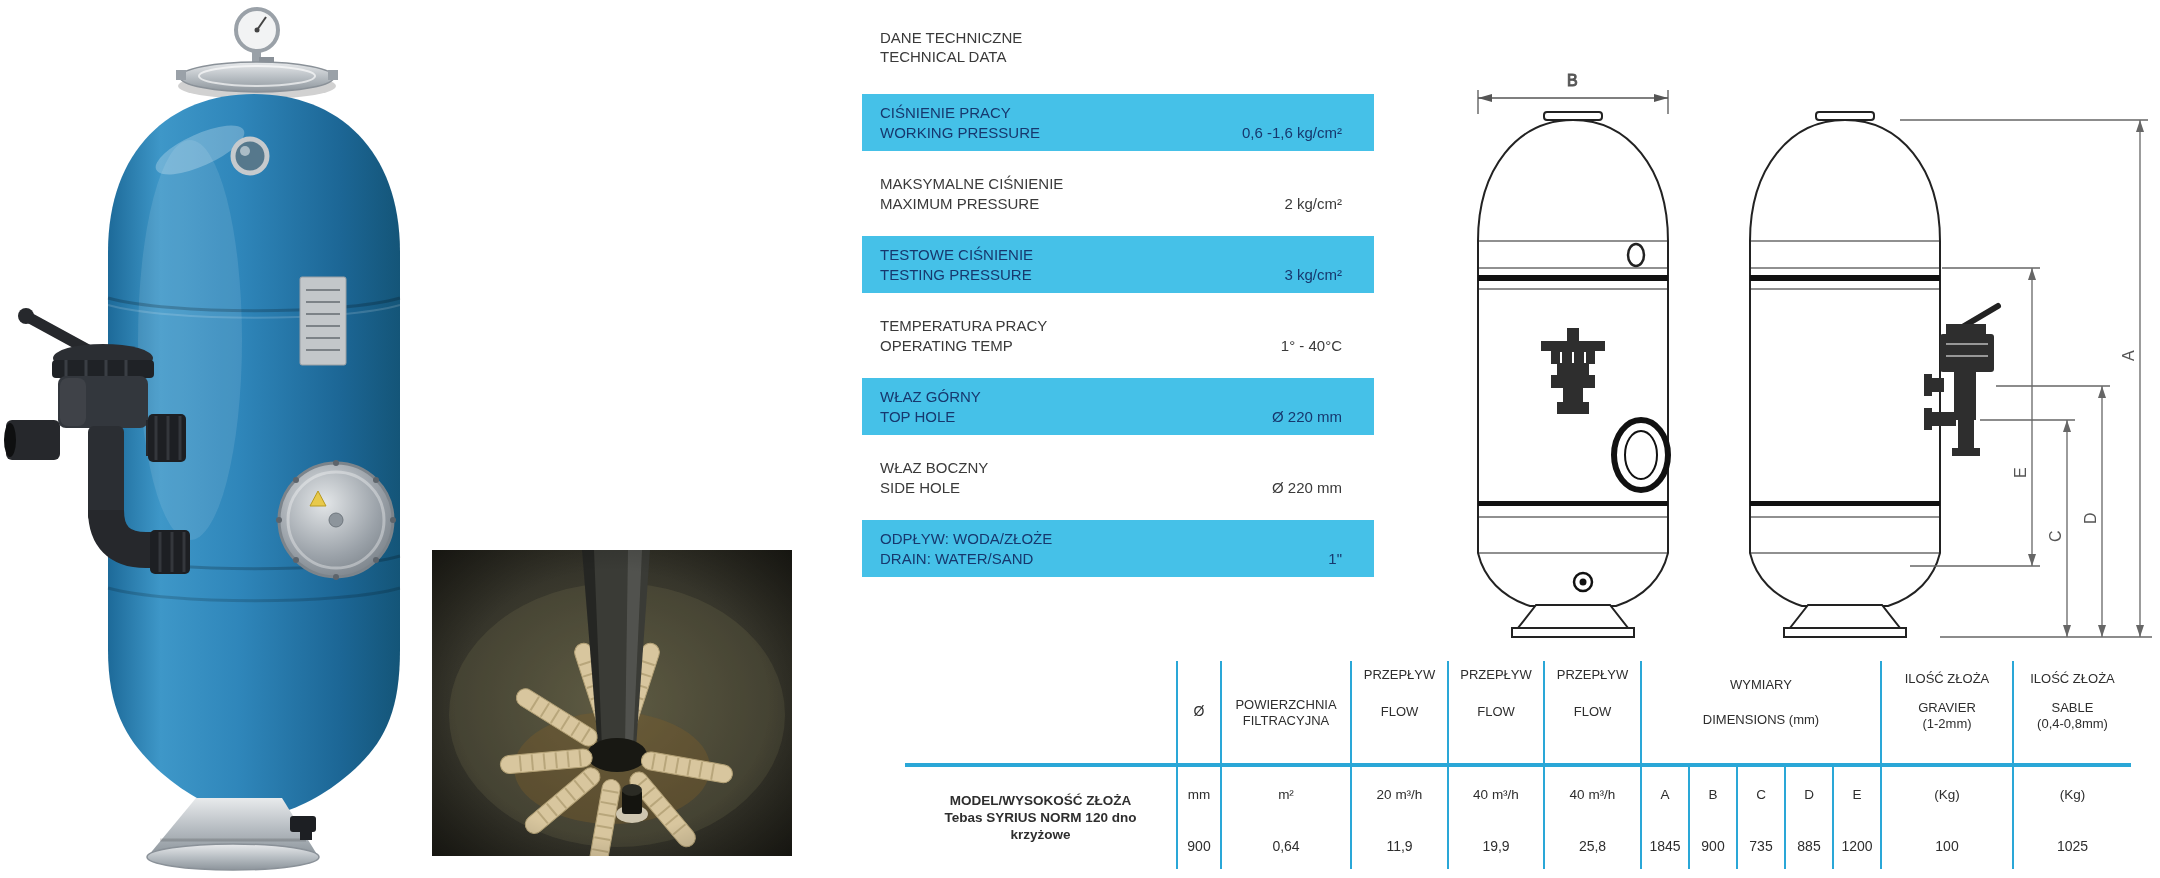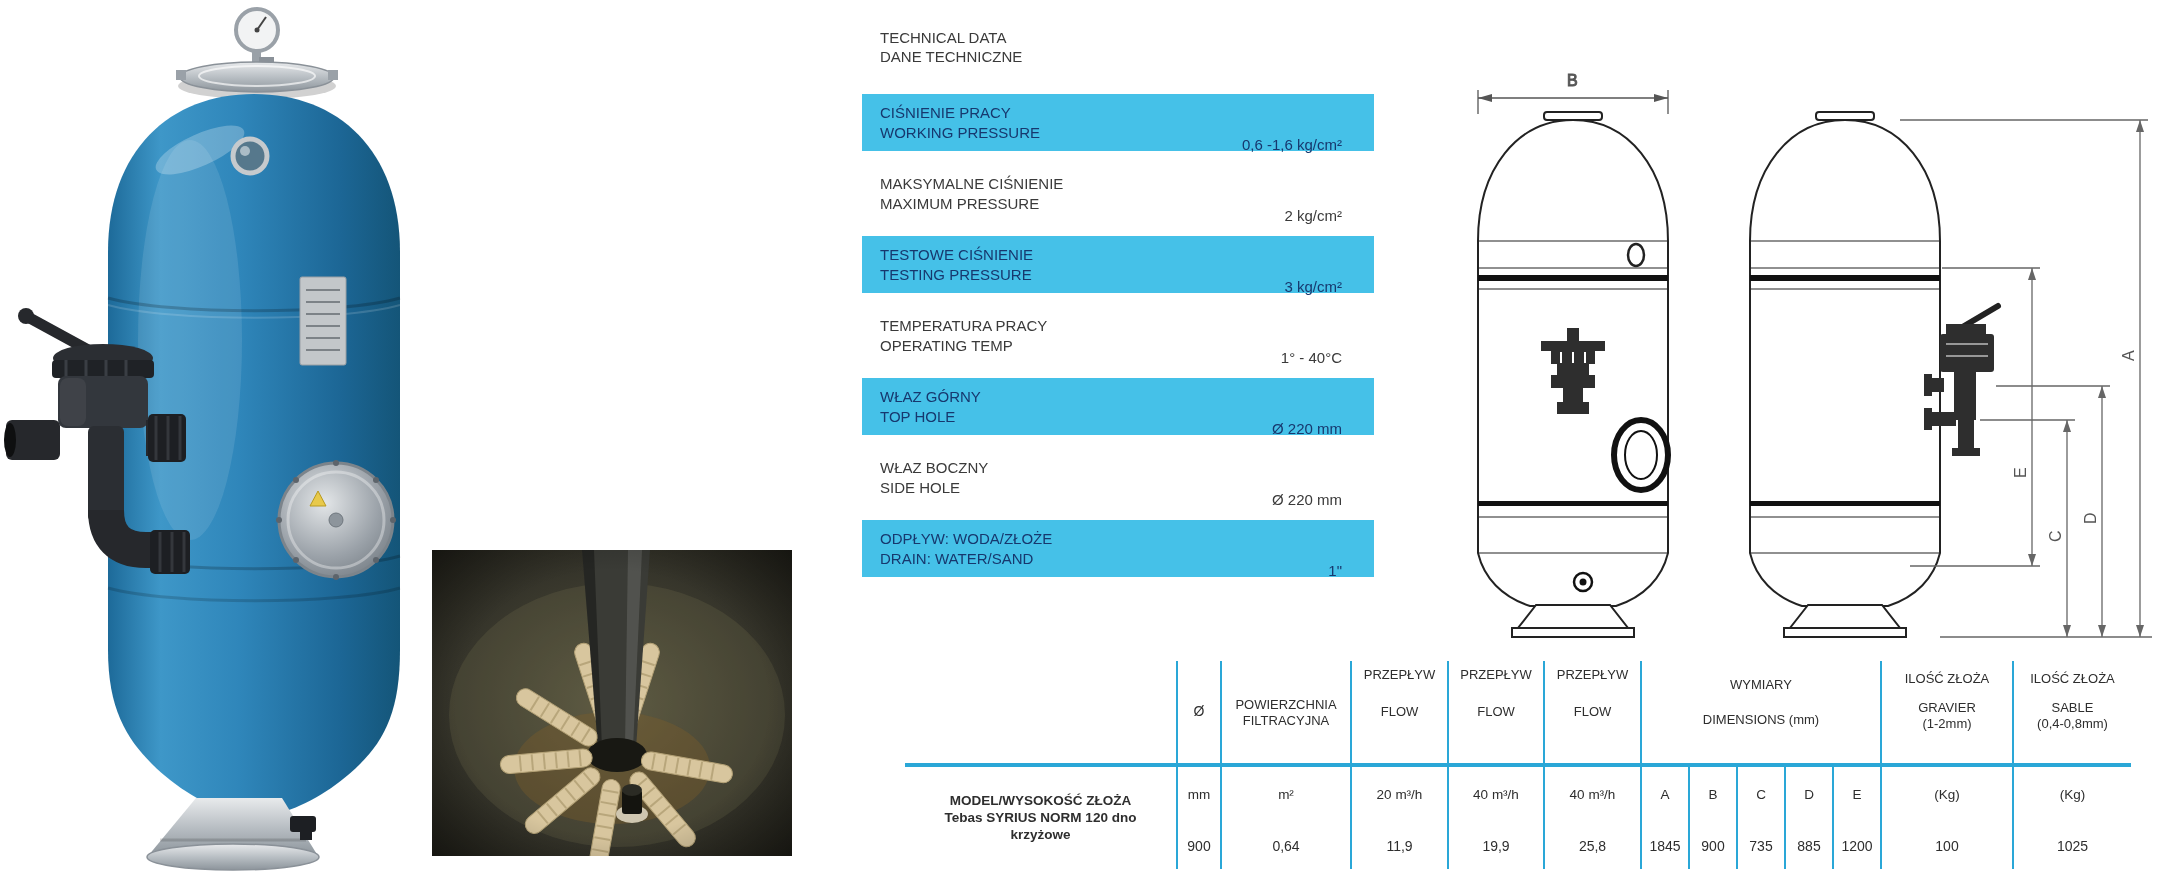--- a/index.html
+++ b/index.html
@@ -10,21 +10,21 @@
   .photo-main{position:absolute;left:0;top:0;width:430px;height:878px;}
   .photo-inset{position:absolute;left:432px;top:550px;width:360px;height:306px;}
 
   
   .techdata{position:absolute;left:862px;top:28px;width:512px;}
   .td-title{padding-left:18px;font-size:15px;line-height:19px;color:#3a3a3a;margin-bottom:28px;}
   .spec-row{position:relative;height:57px;margin-bottom:14px;}
   .spec-row.hl{background:#45c1e8;}
   .spec-labels{position:absolute;left:18px;top:9px;font-size:15px;line-height:20px;color:#3a3a3a;}
   .spec-row.hl .spec-labels{color:#17386e;}
-  .spec-value{position:absolute;right:32px;top:42px;font-size:15px;color:#3a3a3a;}
+  .spec-value{position:absolute;right:32px;top:30px;font-size:15px;color:#3a3a3a;}
   .spec-row.hl .spec-value{color:#17386e;}
 
   
   .drawings{position:absolute;left:1440px;top:56px;width:720px;height:592px;}
   .drawings svg{display:block;}
   .dimtext{font-size:16px;fill:#555;}
 
   
   .bt{position:absolute;left:905px;top:661px;width:1226px;border-collapse:collapse;table-layout:fixed;}
   .bt td{border:0;padding:0;font-size:13px;color:#2e2e2e;text-align:center;vertical-align:middle;}
@@ -282,22 +282,22 @@
         <ellipse cx="200" cy="264" rx="16" ry="9" fill="#cfc6b0"></ellipse>
         <rect x="190" y="240" width="20" height="24" rx="3" fill="#14140f"></rect>
         <ellipse cx="200" cy="240" rx="10" ry="6" fill="#2b2b24"></ellipse>
       </g>
       <rect width="360" height="306" fill="url(#vg)"></rect>
     </svg>
   </div>
 
   <div class="techdata">
     <div class="td-title">
+      <div>DANE TECHNICZNE</div>
       <div>TECHNICAL DATA</div>
-      <div>DANE TECHNICZNE</div>
     </div>
 
     <div class="spec-row hl">
       <div class="spec-labels">
         <div>CIŚNIENIE PRACY</div>
         <div>WORKING PRESSURE</div>
       </div>
       <div class="spec-value">0,6 -1,6 kg/cm²</div>
     </div>
 

